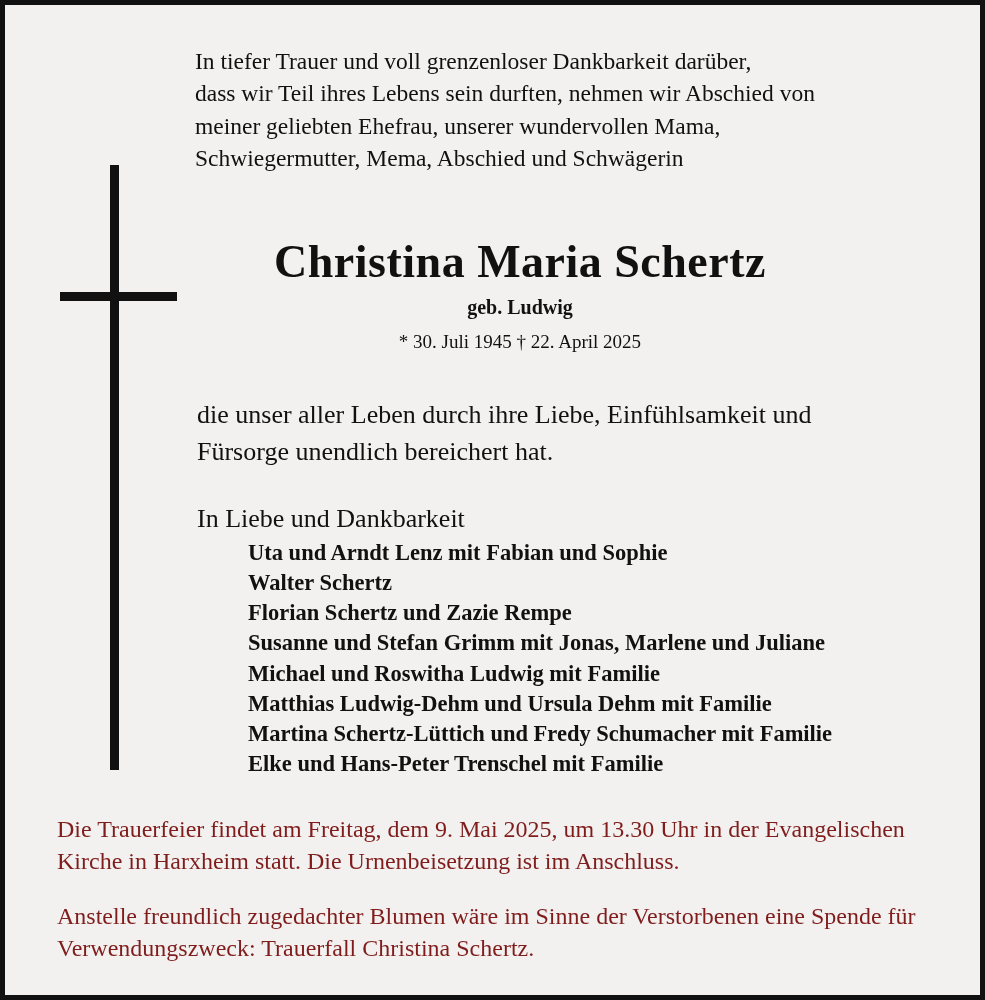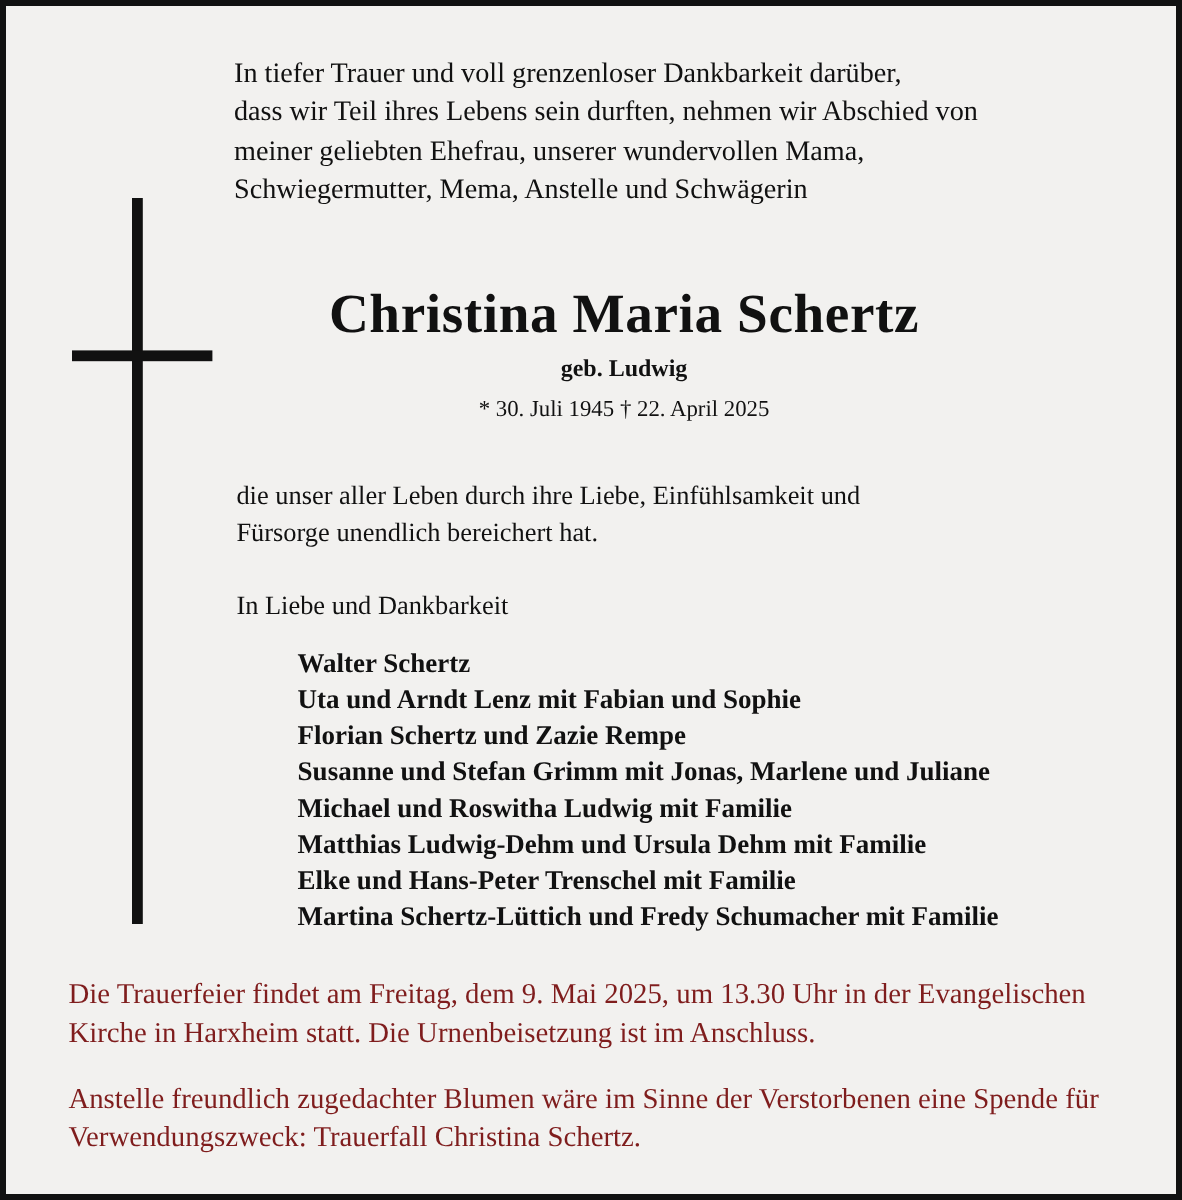--- a/index.html
+++ b/index.html
@@ -99,21 +99,21 @@
     padding-left: 45px;
   }
   .dates .birth { }
 
   
   .mid {
     position: absolute;
     left: 192px;
     top: 392px;
     width: 770px;
-    font-size: 22px;
+    font-size: 26px;
     line-height: 1.42;
     color: #111111;
   }
   .mid .p2 {
     margin-top: 30px;
   }
 
   
   .family {
     position: absolute;
@@ -150,47 +150,47 @@
 
     <div class="cross">
       <div class="vbar"></div>
       <div class="hbar"></div>
     </div>
 
     <div class="intro">
       <div>In tiefer Trauer und voll grenzenloser Dankbarkeit darüber,</div>
       <div>dass wir Teil ihres Lebens sein durften, nehmen wir Abschied von</div>
       <div>meiner geliebten Ehefrau, unserer wundervollen Mama,</div>
-      <div>Schwiegermutter, Mema, Anstelle und Schwägerin</div>
+      <div>Schwiegermutter, Mema, Abschied und Schwägerin</div>
     </div>
 
     <div class="name-block">
       <div class="deceased-name">Christina Maria Schertz</div>
       <div class="maiden-name">geb. Ludwig</div>
       <div class="dates">
         <span class="birth">* 30. Juli 1945</span>
         <span class="death">† 22. April 2025</span>
       </div>
     </div>
 
     <div class="mid">
       <div>die unser aller Leben durch ihre Liebe, Einfühlsamkeit und</div>
       <div>Fürsorge unendlich bereichert hat.</div>
       <div class="p2">In Liebe und Dankbarkeit</div>
     </div>
 
     <div class="family">
+      <div>Uta und Arndt Lenz mit Fabian und Sophie</div>
       <div>Walter Schertz</div>
-      <div>Uta und Arndt Lenz mit Fabian und Sophie</div>
       <div>Florian Schertz und Zazie Rempe</div>
       <div>Susanne und Stefan Grimm mit Jonas, Marlene und Juliane</div>
       <div>Michael und Roswitha Ludwig mit Familie</div>
       <div>Matthias Ludwig-Dehm und Ursula Dehm mit Familie</div>
+      <div>Martina Schertz-Lüttich und Fredy Schumacher mit Familie</div>
       <div>Elke und Hans-Peter Trenschel mit Familie</div>
-      <div>Martina Schertz-Lüttich und Fredy Schumacher mit Familie</div>
     </div>
 
     <div class="footer">
       <div class="block1">
         <div class="line">Die Trauerfeier findet am Freitag, dem 9. Mai 2025, um 13.30 Uhr in der Evangelischen</div>
         <div class="line">Kirche in Harxheim statt. Die Urnenbeisetzung ist im Anschluss.</div>
       </div>
       <div class="block2">
         <div class="line">Anstelle freundlich zugedachter Blumen wäre im Sinne der Verstorbenen eine Spende für</div>
         <div class="line">Verwendungszweck: Trauerfall Christina Schertz.</div>

